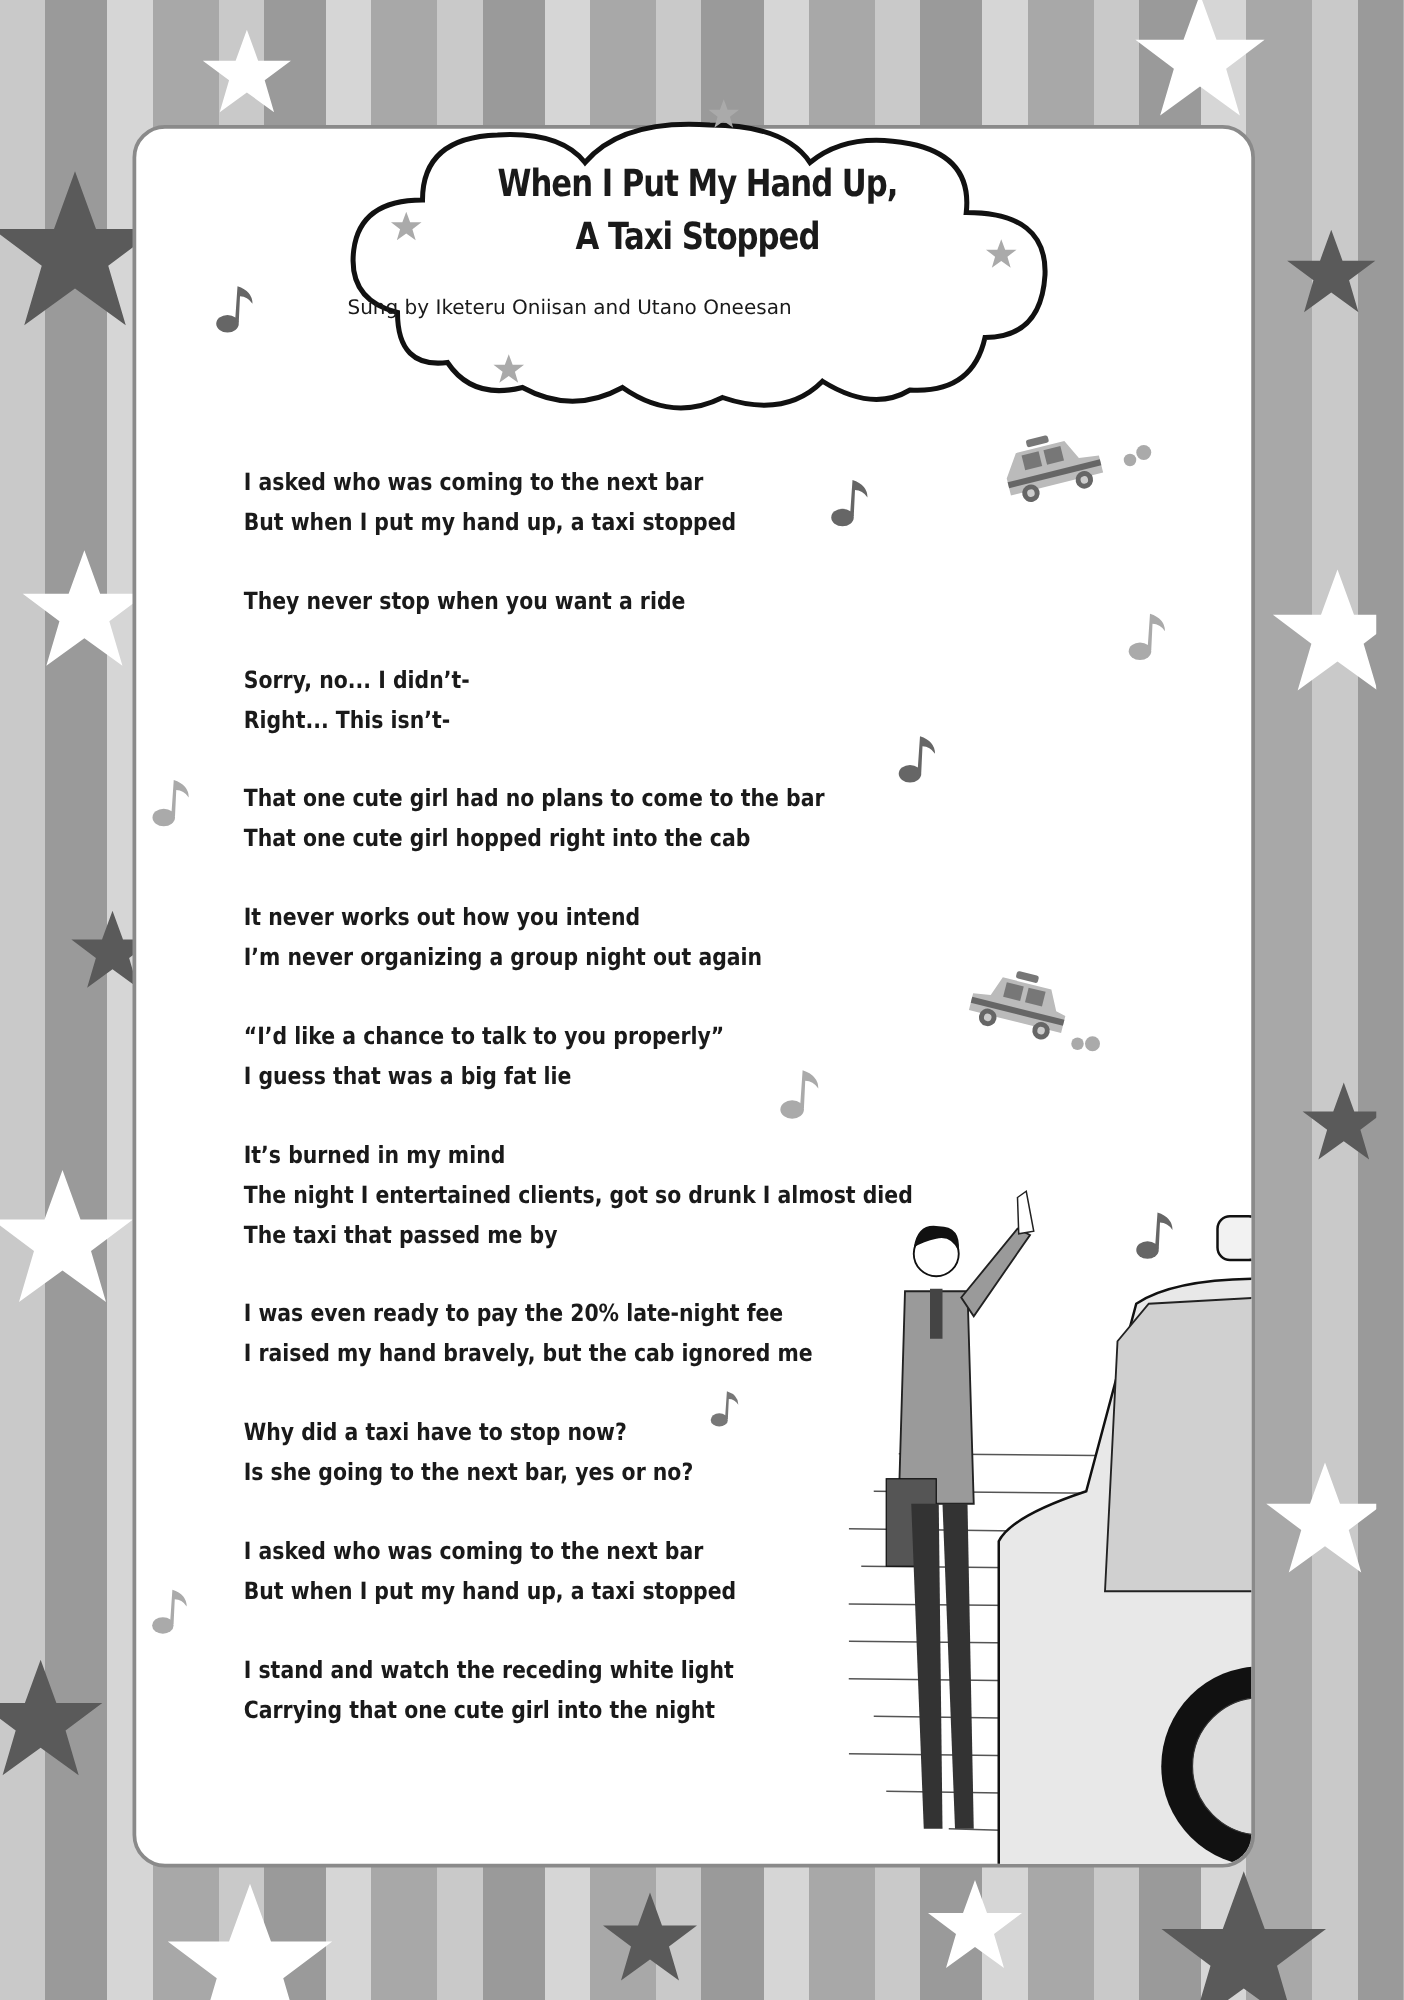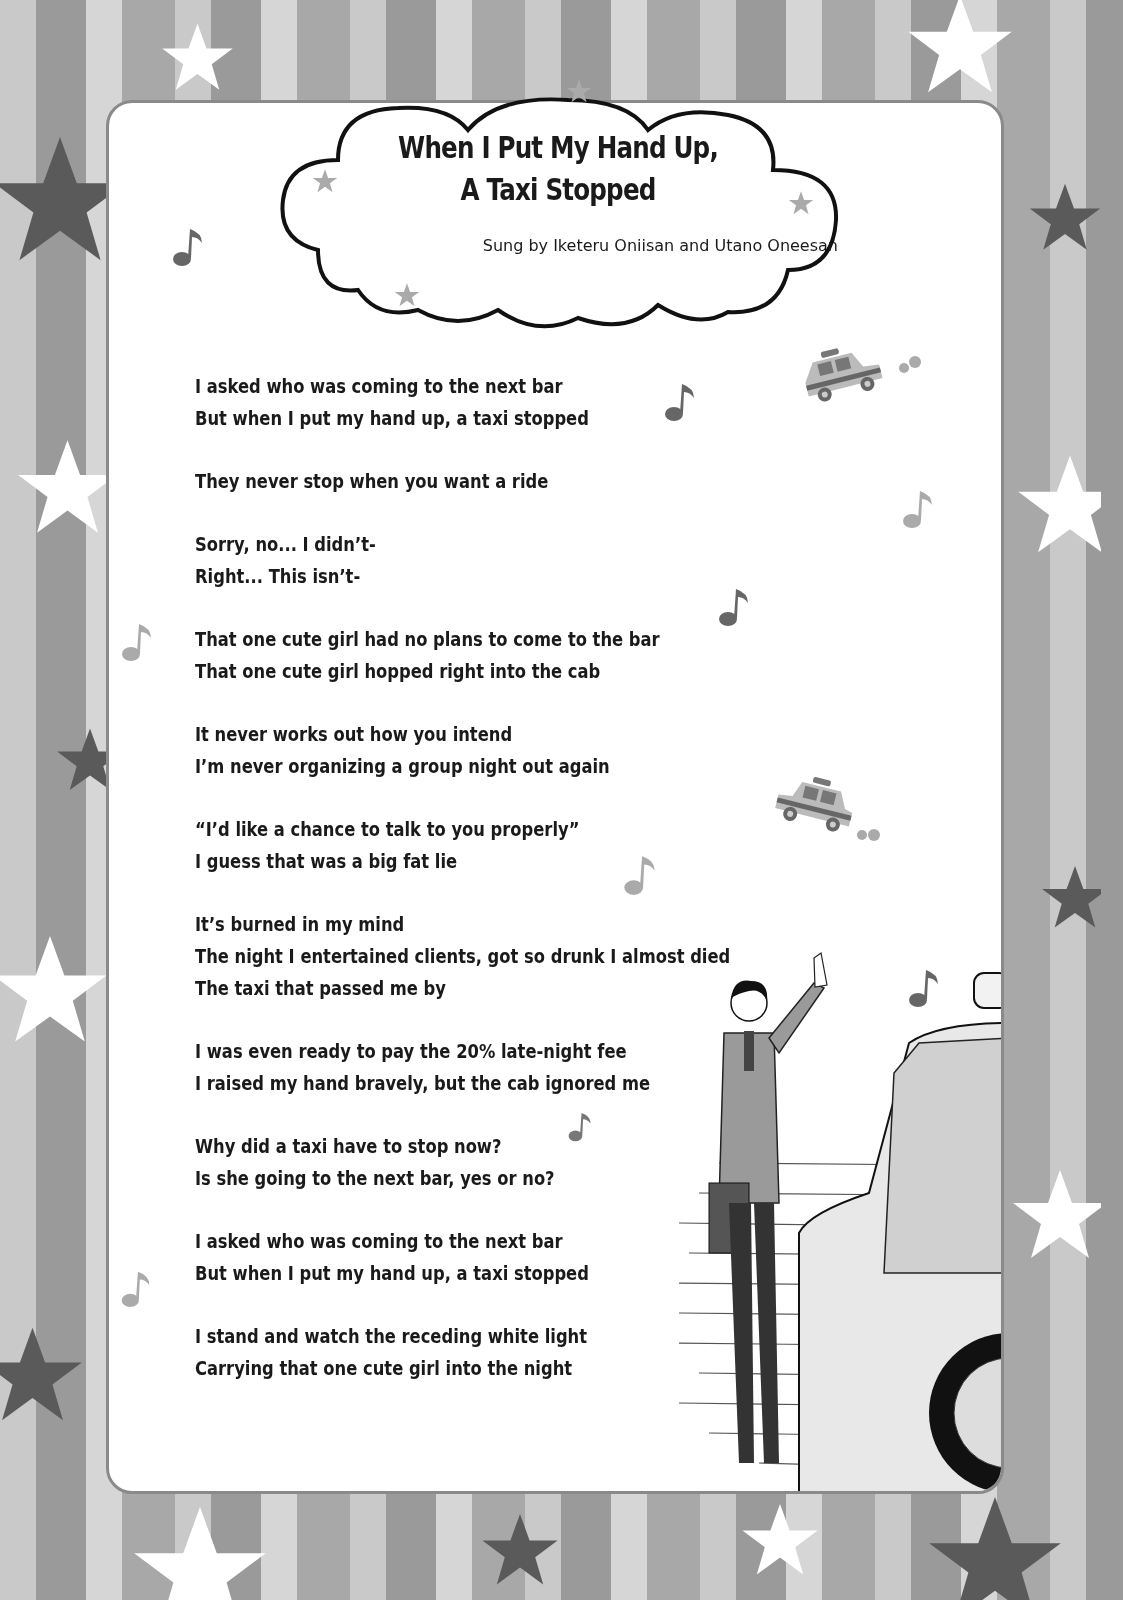--- a/index.html
+++ b/index.html
@@ -7,21 +7,21 @@
     background:repeating-linear-gradient(90deg,#c9c9c9 0 36px,#9a9a9a 36px 86px,#d6d6d6 86px 122px,#a8a8a8 122px 175px);
     font-family:"DejaVu Sans",sans-serif;}
   .bgstar{position:absolute;}
   .card{position:absolute;left:106px;top:100px;width:898px;height:1394px;background:#fff;border-radius:26px;
     border:3px solid #8a8a8a;box-sizing:border-box;overflow:hidden;}
   .cloud{position:absolute;left:278px;top:100px;width:560px;height:232px;}
   .title{position:absolute;left:0;right:0;text-align:center;font-family:"DejaVu Sans",sans-serif;font-weight:bold;
     font-size:30px;line-height:40px;color:#1a1a1a;letter-spacing:-1px;transform:scaleX(0.82);}
   .title-1{top:128px;left:278px;width:560px;}
   .title-2{top:170px;left:278px;width:560px;}
-  .subtitle{position:absolute;top:236px;left:278px;width:560px;text-align:right;font-size:16px;color:#1a1a1a;
+  .subtitle{position:absolute;top:236px;left:278px;width:560px;text-align:left;font-size:16px;color:#1a1a1a;
     font-family:"DejaVu Sans",sans-serif;}
   .lyrics{position:absolute;left:195px;top:370px;font-family:"DejaVu Sans",sans-serif;font-weight:bold;
     font-size:19px;line-height:32px;color:#1a1a1a;transform:scaleX(0.86);transform-origin:left top;}
   .stanza{margin-bottom:31px;}
   .line{display:block;white-space:nowrap;}
   .note{position:absolute;}
   .deco{position:absolute;}
 </style>
 </head>
 <body>

